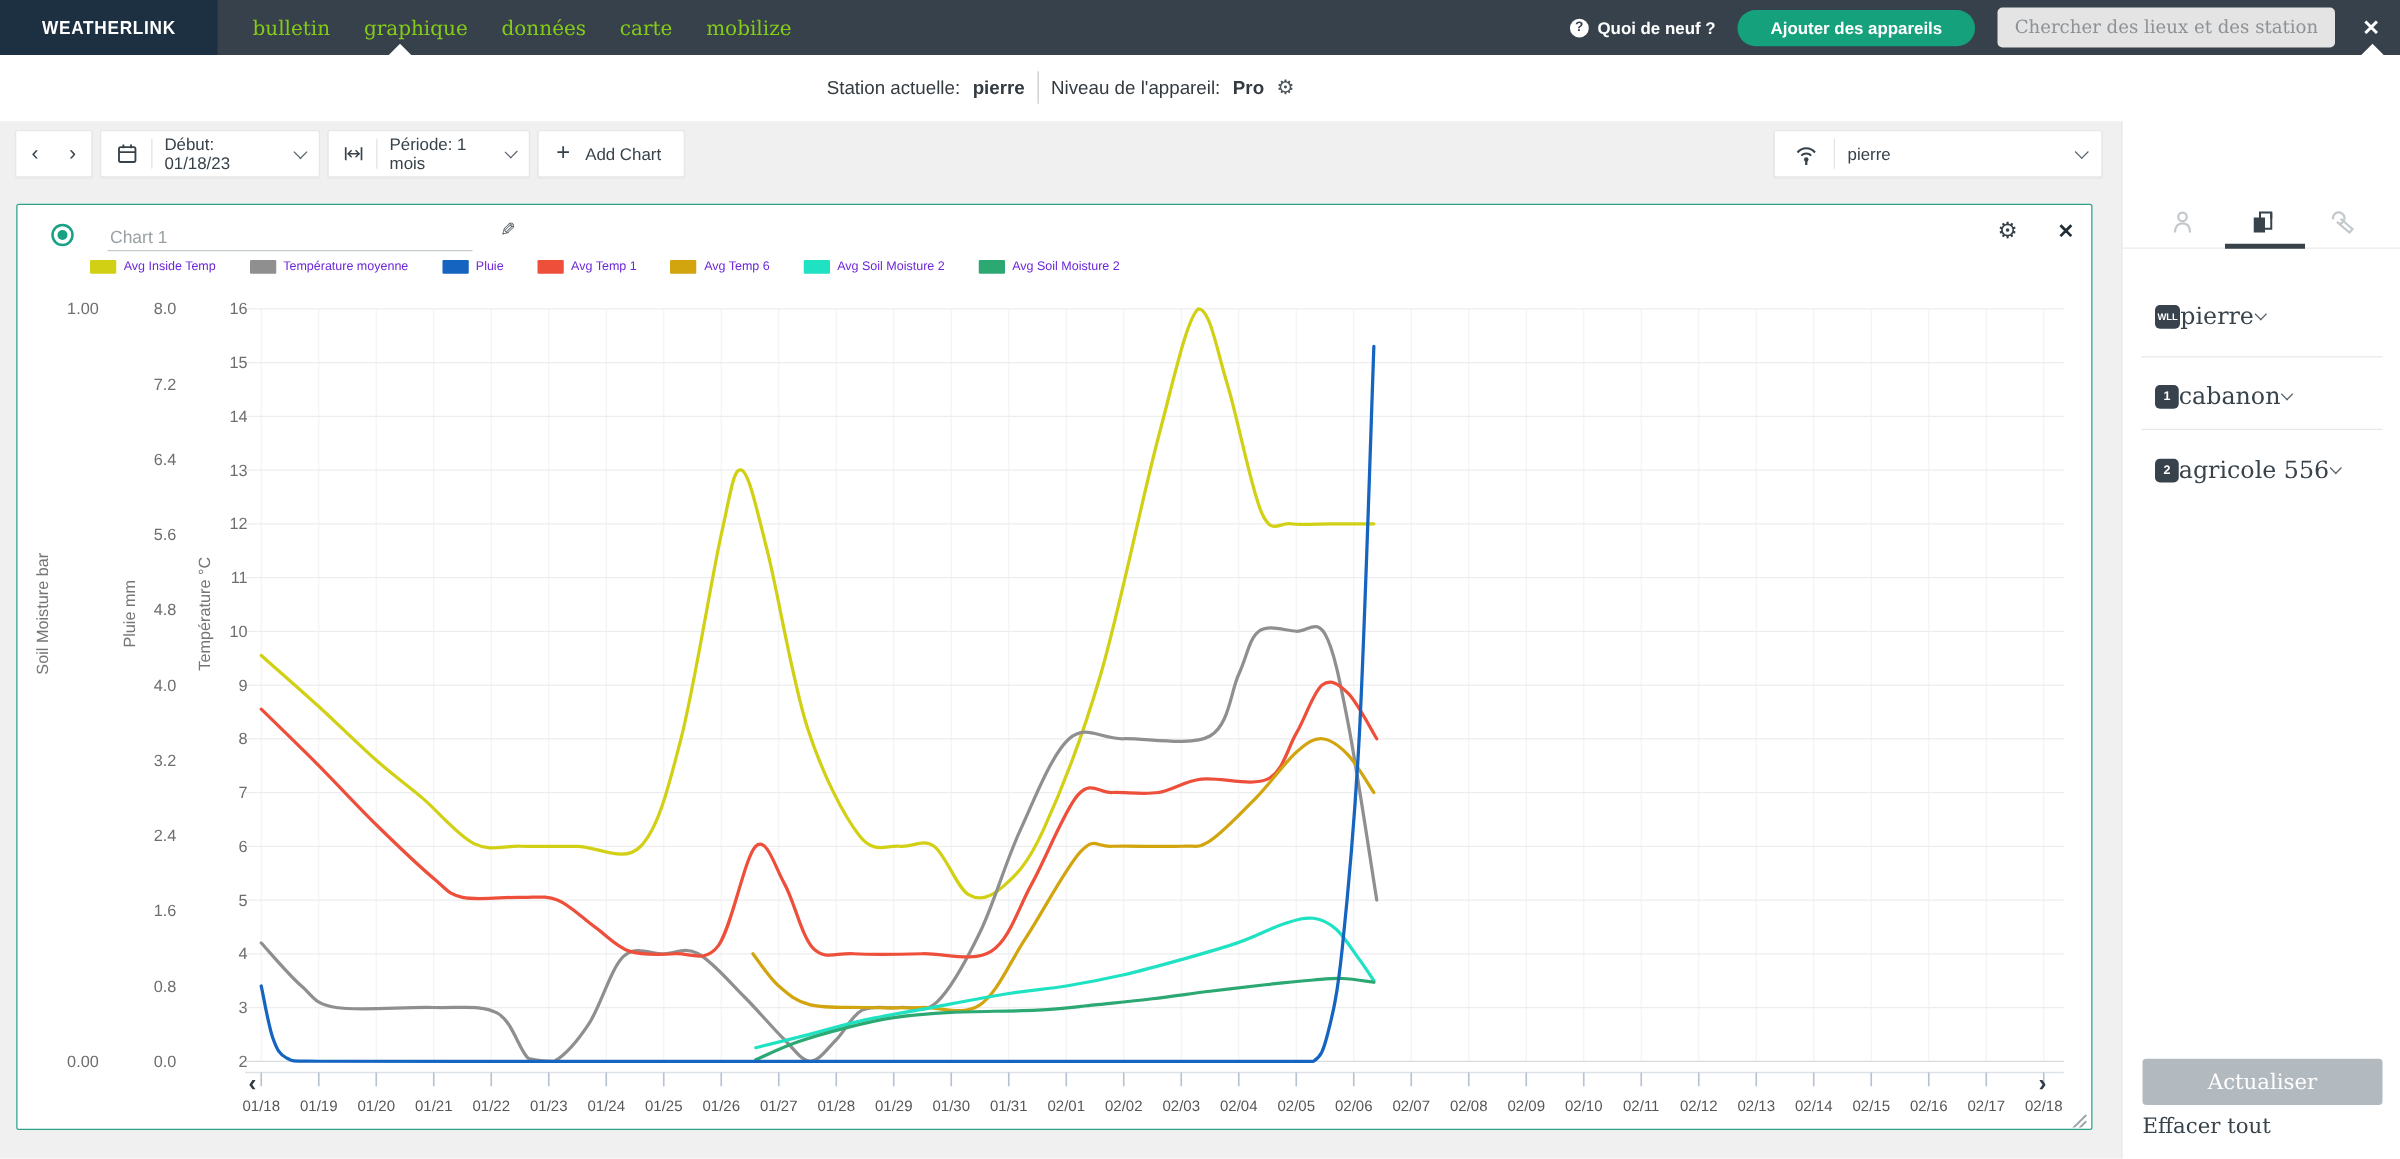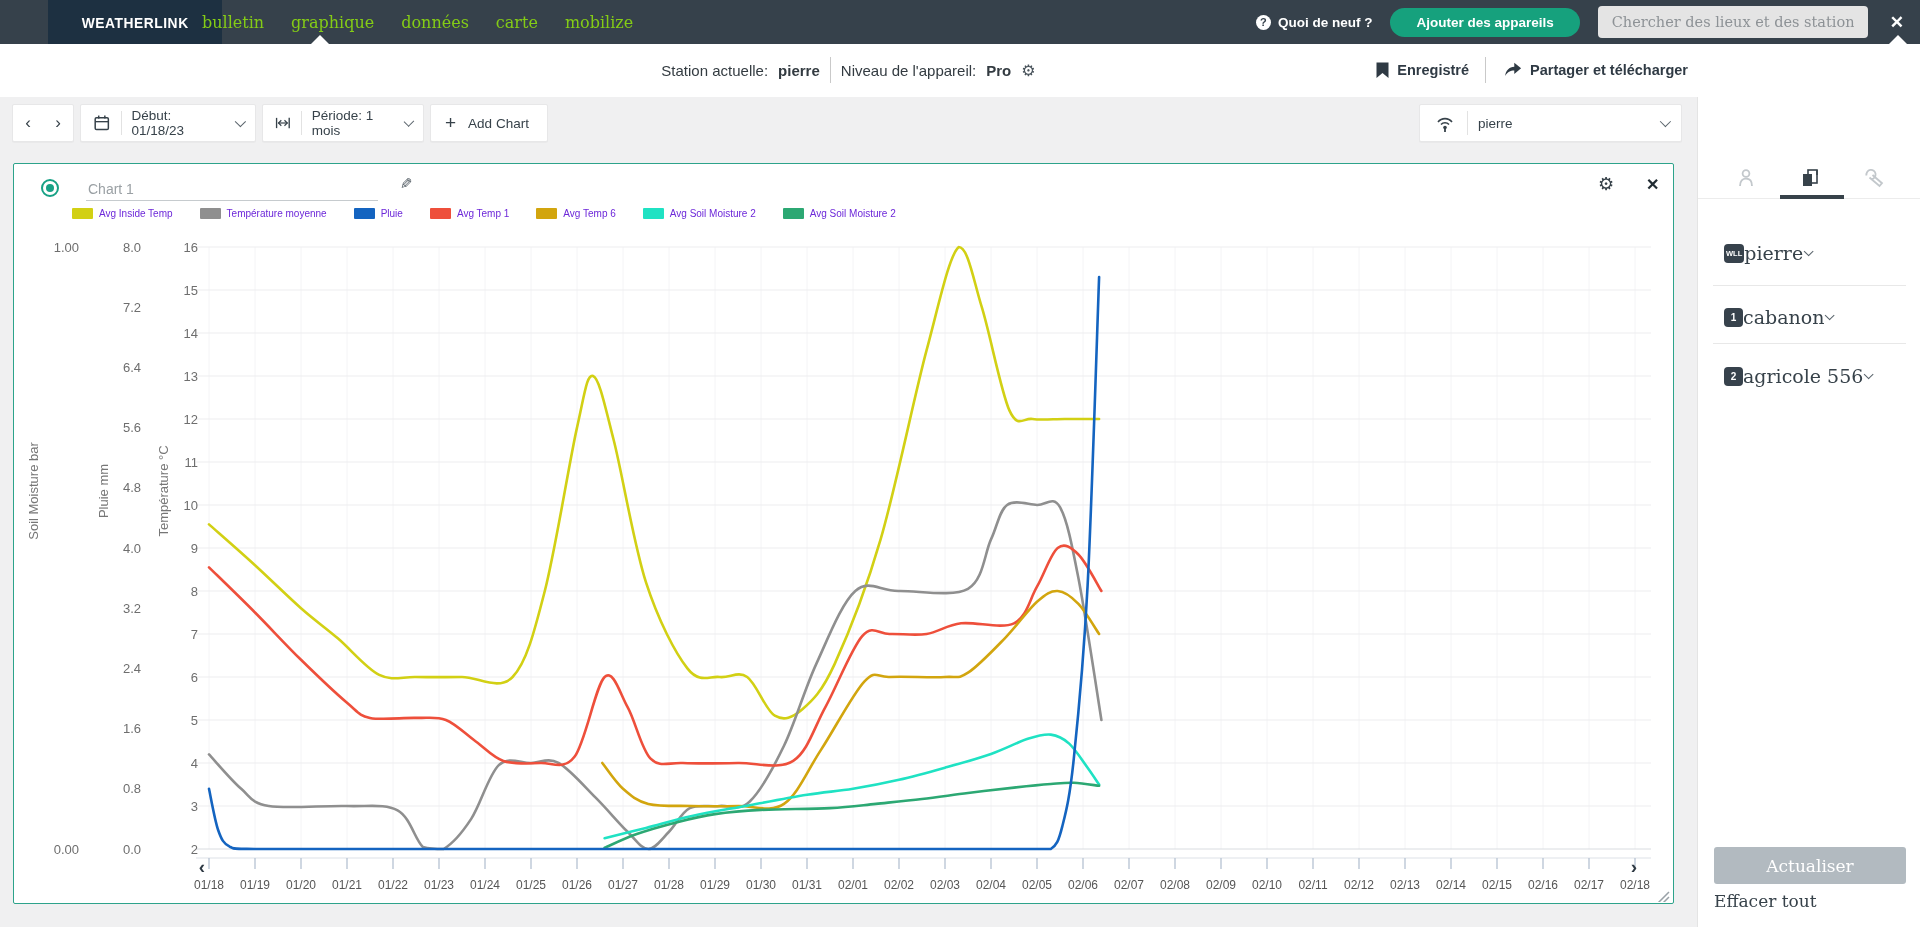--- a/index.html
+++ b/index.html
@@ -1,21 +1,21 @@
 <!DOCTYPE html>
 <html><head>
 <meta charset="utf-8">
 <style>
   * { margin:0; padding:0; box-sizing:border-box; }
   html,body { width:1920px; height:927px; background:#fff; font-family:"Liberation Sans",sans-serif; }
   #page { position:relative; width:1920px; height:927px; overflow:hidden; }
 
   
   #nav { position:absolute; left:0; top:0; width:1920px; height:44px; background:#36414b; }
-  #logo-box { position:absolute; left:0; top:0; width:174px; height:44px; background:#1d3041; display:flex; align-items:center; justify-content:center;margin-left:48px; }
+  #logo-box { position:absolute; left:0; top:0; width:174px; height:44px; background:#1d3041; display:flex; align-items:center; justify-content:center; }
   #logo-box span { color:#fff; font-weight:bold; font-size:15px; letter-spacing:.6px; transform:scaleX(.92); }
   #nav-items { position:absolute; left:202px; top:0; height:44px; display:flex; align-items:center; gap:27px; list-style:none; }
   #nav-items li { color:#84cc16; font-family:"DejaVu Serif",serif; font-size:16px; cursor:pointer; position:relative; }
   .nav-caret { position:absolute; bottom:0; width:0; height:0; border-left:9px solid transparent; border-right:9px solid transparent; border-bottom:9px solid #fff; }
   #nav-right { position:absolute; right:12px; top:0; height:44px; display:flex; align-items:center; gap:18px; }
   #whats-new { display:flex; align-items:center; gap:7px; color:#fff; font-size:13.5px; font-weight:600; cursor:pointer; }
   #q-icon { width:15px; height:15px; background:#fff; border-radius:50%; color:#36414b; font-size:11px; font-weight:bold; display:flex; align-items:center; justify-content:center; }
   #add-devices { background:#16a17d; border:none; color:#fff; font-size:13.5px; font-weight:600; height:29px; padding:0 26px; border-radius:16px; cursor:pointer; font-family:"Liberation Sans",sans-serif; }
   #nav-search { width:270px; height:32px; background:#e4e4e4; border:none; border-radius:4px; padding:0 14px; font-family:"DejaVu Serif",serif; font-size:14.5px; color:#555; }
   #nav-search::placeholder { color:#8d9296; }
@@ -101,35 +101,20 @@
   </div>
 
   <div id="header">
     <div id="station-info">
       <span>Station actuelle:</span>
       <b>pierre</b>
       <span class="vdiv"></span>
       <span>Niveau de l'appareil:</span>
       <b>Pro</b>
       <span style="font-size:16px;color:#4a545c">⚙</span>
-    </div>
-    <div id="header-right">
-      <span class="hr-item">
-        <svg width="13" height="17" viewBox="0 0 13 17">
-            <path d="M0.5,0.5 h12 v15.5 l-6,-5 -6,5 Z" fill="#2f3a44"></path>
-          </svg>
-        <span>Enregistré</span>
-      </span>
-      <span class="vdiv"></span>
-      <span class="hr-item">
-        <svg width="20" height="16" viewBox="0 0 22 16">
-            <path d="M13.5,0 L21,6.2 L13.5,12.4 L13.5,8.6 C9,8.6 6,10.2 3.5,14.5 C4,8.5 8,4.6 13.5,4.3 Z" fill="#2f3a44"></path>
-          </svg>
-        <span>Partager et télécharger</span>
-      </span>
     </div>
   </div>
 
   <div id="content">
 
     <div class="tbox" style="left:12px;width:62px">
       <span class="arrowbtn">‹</span>
       <span class="arrowbtn">›</span>
     </div>
     <div class="tbox" style="left:80px;width:176px;padding:0 12px">

